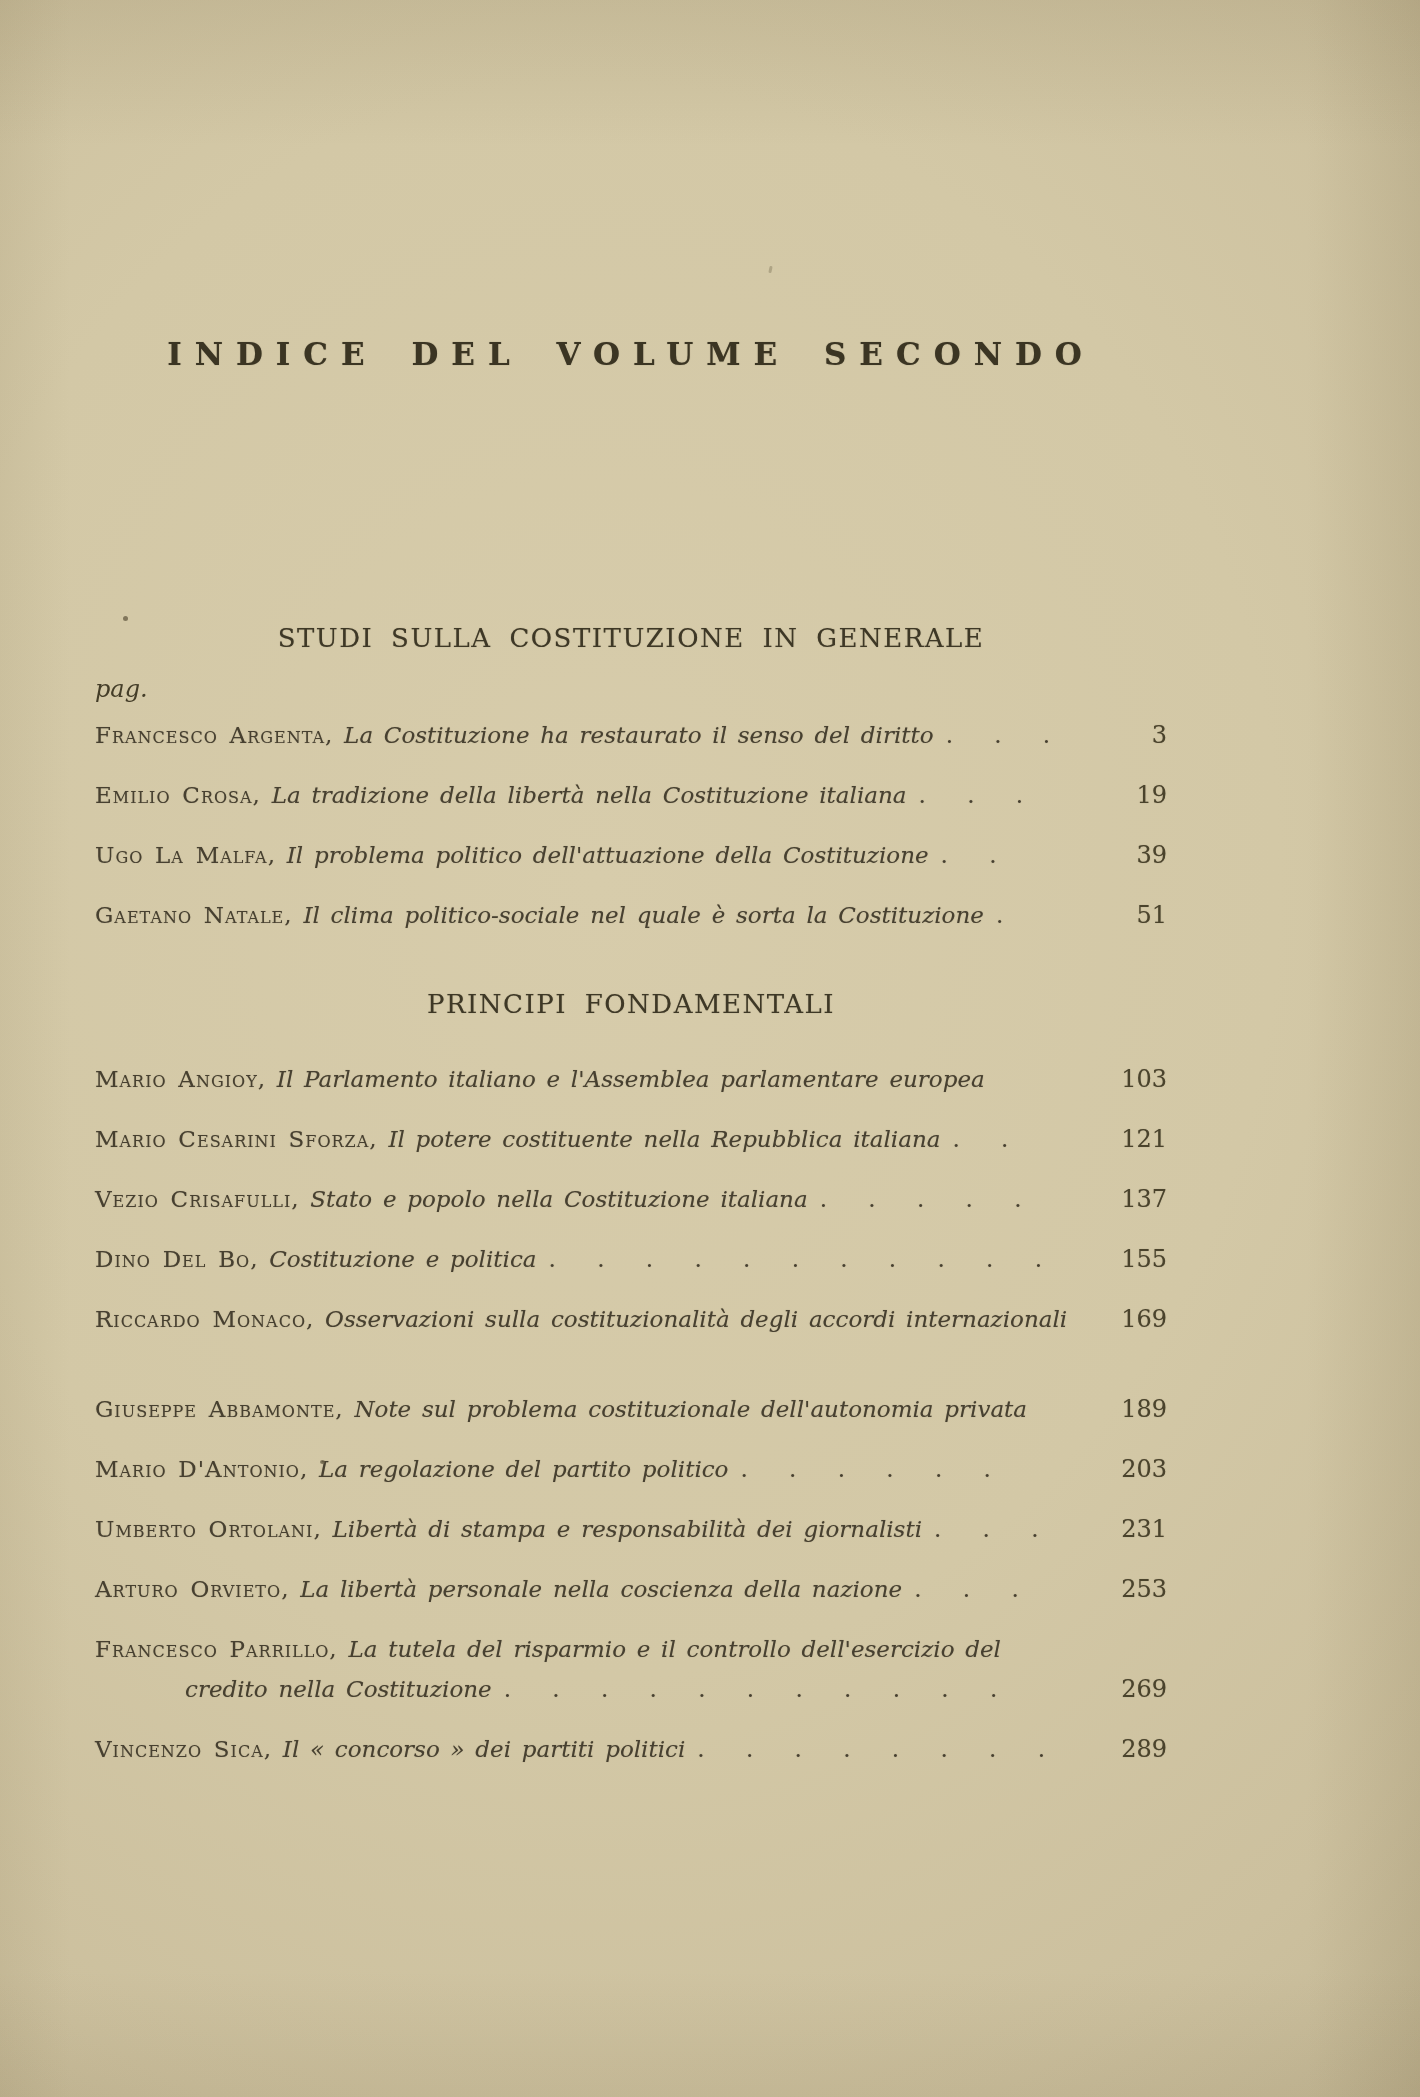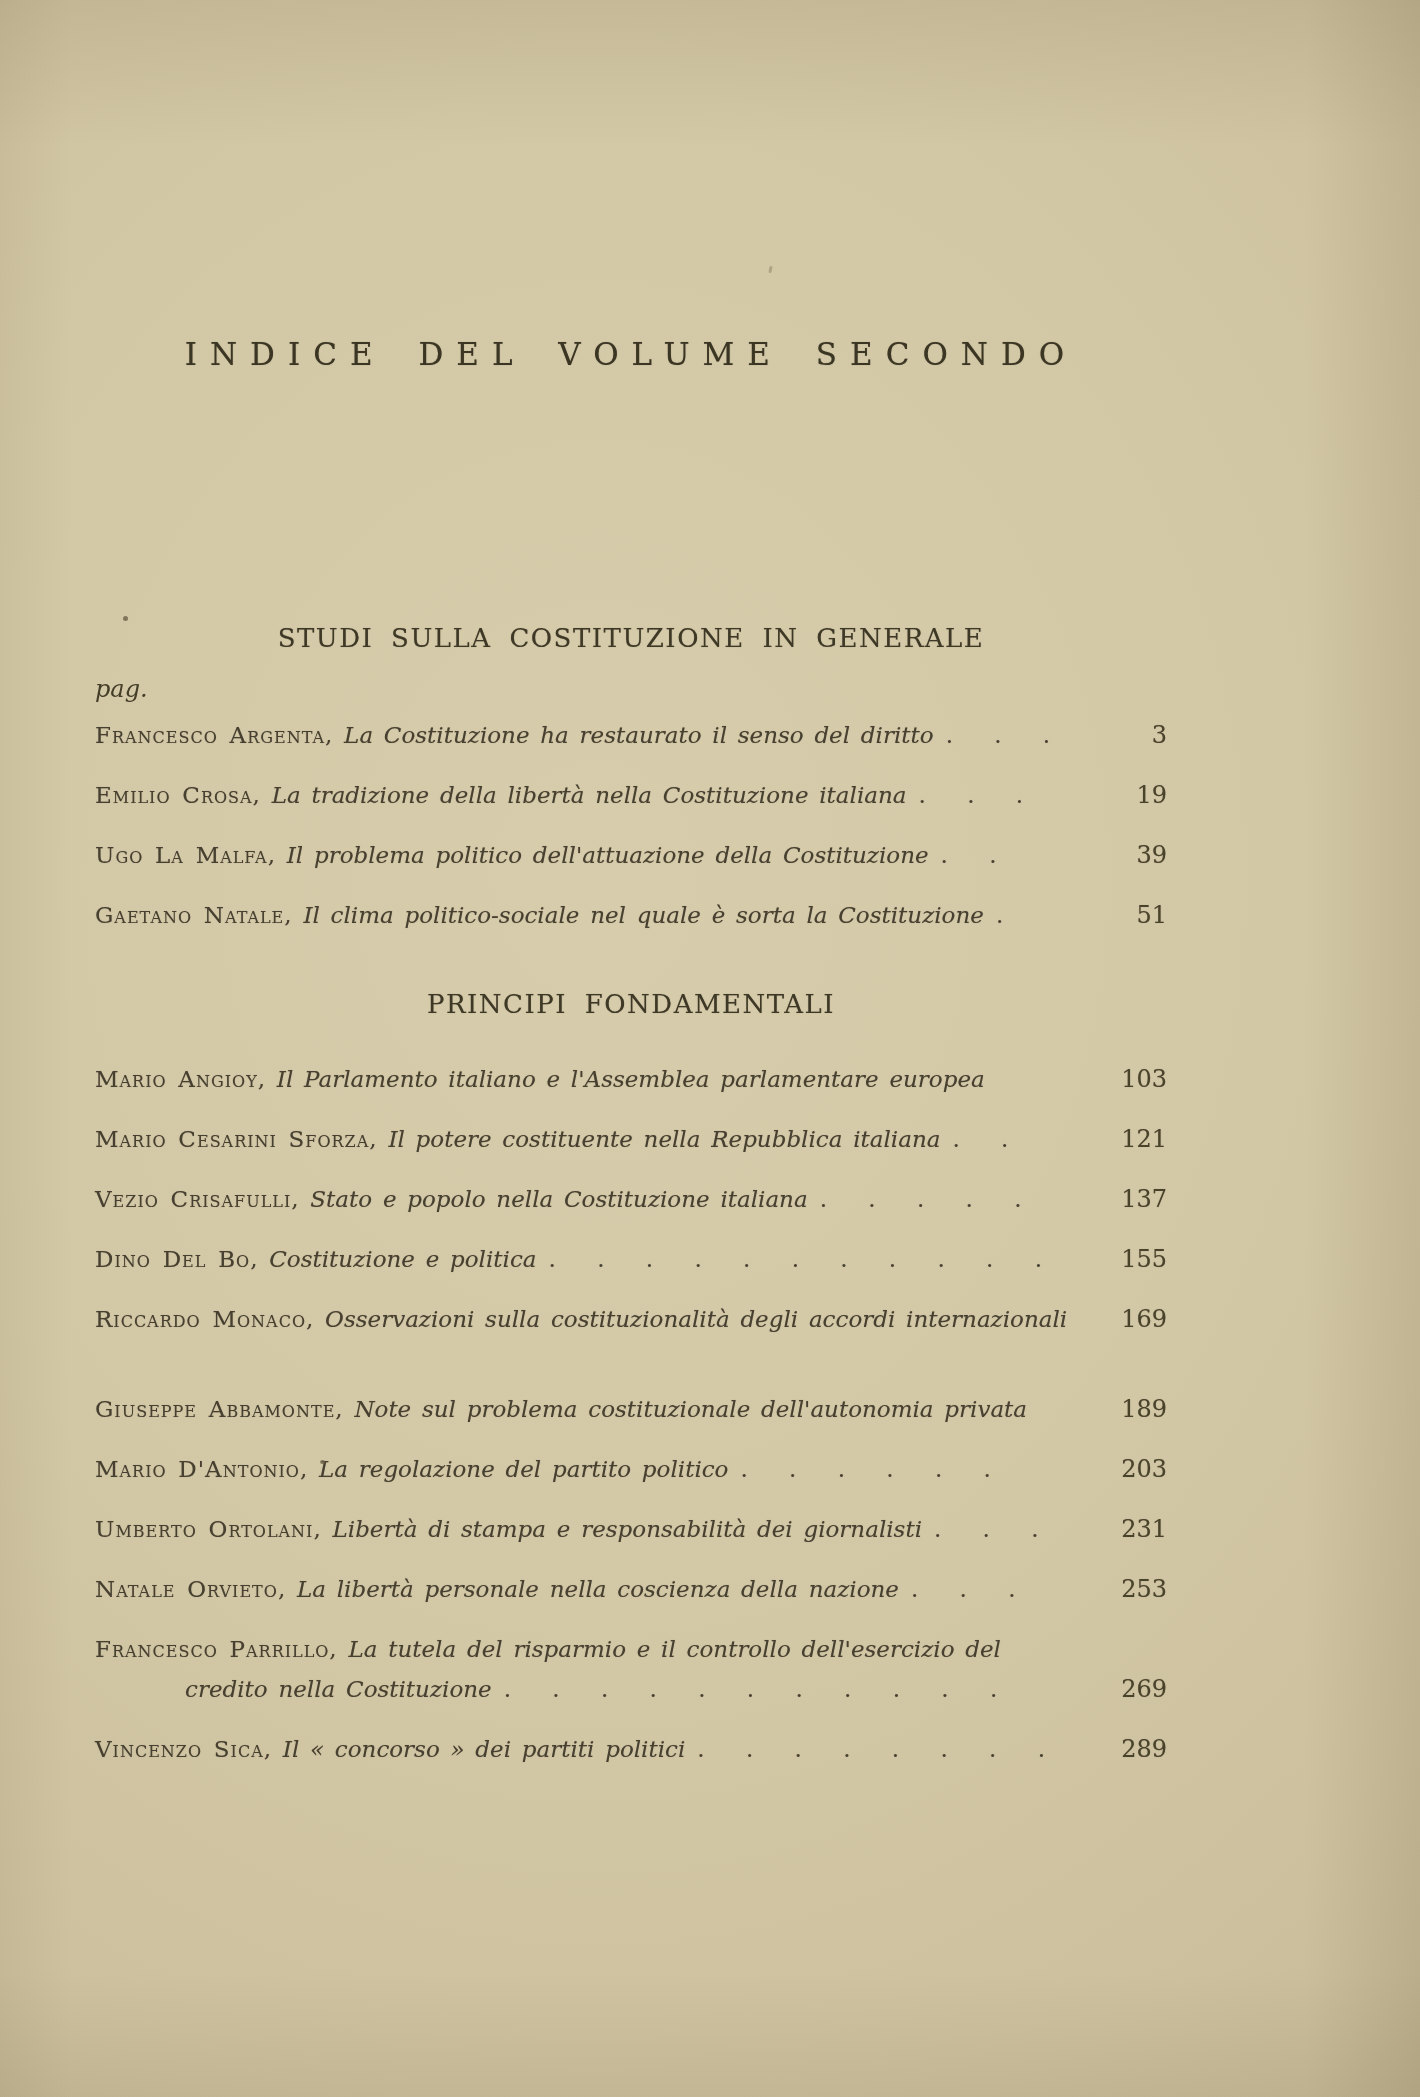--- a/index.html
+++ b/index.html
@@ -26,21 +26,21 @@
   .content {
     position: absolute;
     left: 95px;
     top: 0;
     width: 1072px;
     padding-top: 333px;
     color: #474030;
   }
   .index-title {
     font-size: 31px;
-    font-weight: normal;
+    font-weight: bold;
     line-height: 42px;
     letter-spacing: 13px;
     word-spacing: 10px;
     text-align: center;
     margin: 0;
     color: #3b3523;
     text-shadow: 0 0 1px rgba(59,53,35,0.45);
     white-space: nowrap;
   }
   .section { }
@@ -176,21 +176,21 @@
             </div>
             <div class="entry">
               <span class="entry-main"><span class="author">Mario D'Antonio,</span> <span class="title-it">La regolazione del partito politico</span><span class="dots">. . . . . .</span></span>
               <span class="entry-page">203</span>
             </div>
             <div class="entry">
               <span class="entry-main"><span class="author">Umberto Ortolani,</span> <span class="title-it">Libertà di stampa e responsabilità dei giornalisti</span><span class="dots">. . .</span></span>
               <span class="entry-page">231</span>
             </div>
             <div class="entry">
-              <span class="entry-main"><span class="author">Natale Orvieto,</span> <span class="title-it">La libertà personale nella coscienza della nazione</span><span class="dots">. . .</span></span>
+              <span class="entry-main"><span class="author">Arturo Orvieto,</span> <span class="title-it">La libertà personale nella coscienza della nazione</span><span class="dots">. . .</span></span>
               <span class="entry-page">253</span>
             </div>
             <div class="entry">
               <span class="entry-main"><span class="author">Francesco Parrillo,</span> <span class="title-it">La tutela del risparmio e il controllo dell'esercizio del</span><br><span class="title-it">credito nella Costituzione</span><span class="dots">. . . . . . . . . . .</span></span>
               <span class="entry-page">269</span>
             </div>
             <div class="entry">
               <span class="entry-main"><span class="author">Vincenzo Sica,</span> <span class="title-it">Il « concorso » dei partiti politici</span><span class="dots">. . . . . . . .</span></span>
               <span class="entry-page">289</span>
             </div>

